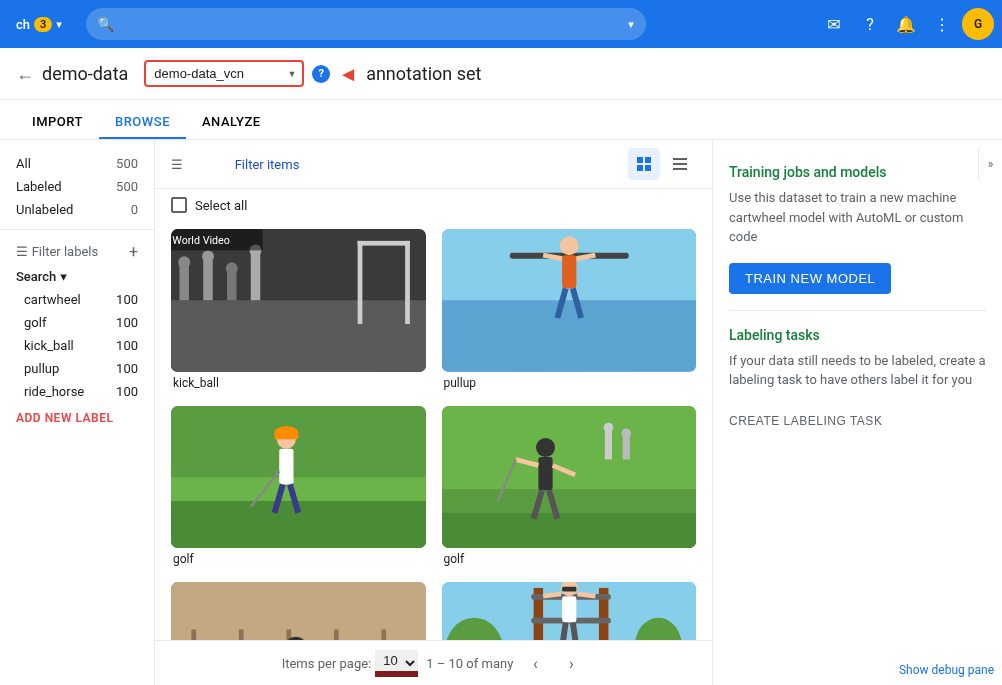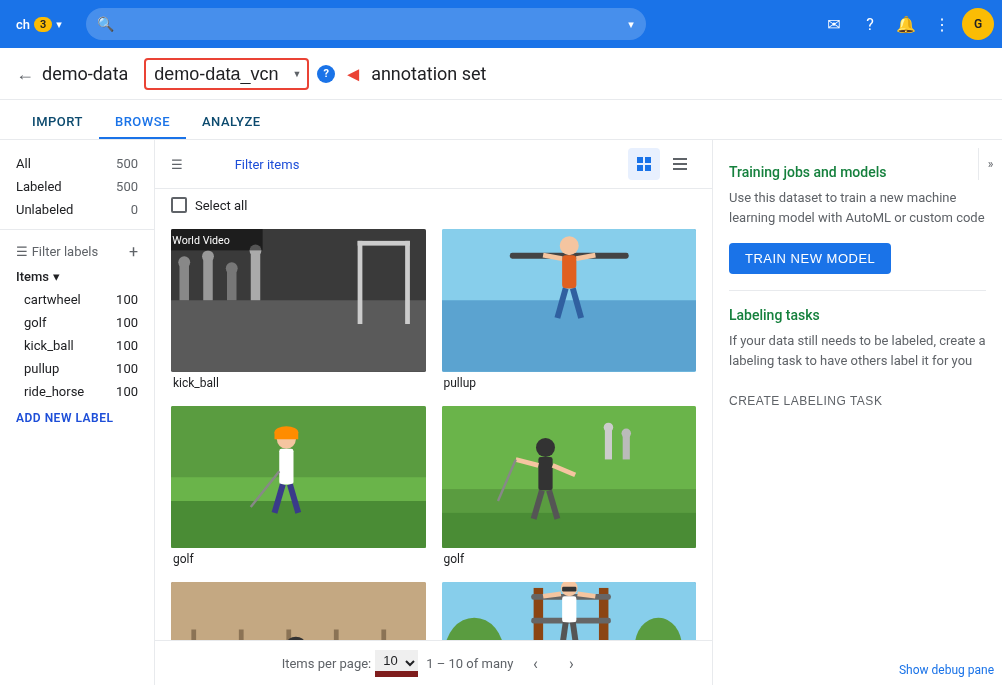--- a/index.html
+++ b/index.html
@@ -69,21 +69,21 @@
       border-bottom: 1px solid #e8eaed;
       gap: 8px;
       height: 52px;
     }
     .back-btn { color: #5f6368; cursor: pointer; font-size: 18px; }
     .page-title { font-size: 18px; color: #202124; font-weight: 400; margin-right: 8px; }
     .annotation-select {
       border: 2px solid #ea4335;
       border-radius: 4px;
       padding: 4px 28px 4px 8px;
-      font-size: 18px;
+      font-size: 13px;
       color: #202124;
       background: #fff;
       appearance: none;
       cursor: pointer;
       position: relative;
       min-width: 160px;
     }
     .select-wrapper {
       position: relative;
       display: inline-flex;
@@ -120,21 +120,21 @@
       display: flex;
       padding: 0 16px;
       border-bottom: 1px solid #e8eaed;
       height: 40px;
       align-items: flex-end;
     }
     .tab {
       padding: 8px 16px;
       font-size: 13px;
       font-weight: 500;
-      color: #0c4a6e;
+      color: #000000;
       cursor: pointer;
       border-bottom: 2px solid transparent;
       text-transform: uppercase;
       letter-spacing: 0.5px;
     }
     .tab.active {
       color: #1a73e8;
       border-bottom: 2px solid #1a73e8;
     }
 
@@ -184,21 +184,21 @@
       display: flex;
       justify-content: space-between;
       padding: 4px 16px 4px 24px;
       font-size: 13px;
       cursor: pointer;
     }
     .add-new-label {
       padding: 8px 16px;
       font-size: 12px;
       font-weight: 600;
-      color: #1d4ed8;
+      color: #ef4444;
       cursor: pointer;
       text-transform: uppercase;
       letter-spacing: 0.5px;
     }
 
     
     .content-area {
       flex: 1;
       display: flex;
       flex-direction: column;
@@ -257,20 +257,21 @@
       position: relative;
       width: 100%;
       padding-top: 56%;
       overflow: hidden;
       border-radius: 2px;
     }
     .thumb-bg {
       position: absolute;
       top: 0; left: 0; right: 0; bottom: 0;
       overflow: hidden;
+      border-radius: 7px;
     }
     .thumb-label {
       font-size: 12px;
       color: #202124;
       margin-top: 4px;
       padding: 0 2px;
     }
 
     
     .thumb-kickball1 { background: linear-gradient(135deg, #4a4a4a 0%, #6b6b6b 30%, #8b8b8b 60%, #5a5a5a 100%); }
@@ -428,21 +429,21 @@
     </div>
     <div class="sidebar-divider"></div>
     <div class="filter-labels-row">
       <div class="filter-labels-left">
         <span>☰</span>
         <span>Filter labels</span>
       </div>
       <span class="plus-btn">+</span>
     </div>
     <div class="videos-section">
-      <span>Items</span>
+      <span>Search</span>
       <span>▾</span>
     </div>
     <div class="label-item">
       <span>cartwheel</span>
       <span>100</span>
     </div>
     <div class="label-item">
       <span>golf</span>
       <span>100</span>
     </div>
@@ -680,21 +681,21 @@
       </span>
       <span>1 – 10 of many</span>
       <div class="page-nav-btn">‹</div>
       <div class="page-nav-btn">›</div>
     </div>
   </div>
 
   <div class="right-panel">
     <div class="panel-toggle">»</div>
     <div class="panel-section-title">Training jobs and models</div>
-    <p class="panel-text">Use this dataset to train a new machine learning model with AutoML or custom code</p>
+    <p class="panel-text">Use this dataset to train a new machine cartwheel model with AutoML or custom code</p>
     <button class="train-btn">TRAIN NEW MODEL</button>
     <div class="panel-divider"></div>
     <div class="panel-section-title">Labeling tasks</div>
     <p class="panel-text">If your data still needs to be labeled, create a labeling task to have others label it for you</p>
     <button class="create-labeling-btn">CREATE LABELING TASK</button>
     <div class="show-debug">Show debug pane</div>
   </div>
 
 </div>
 

